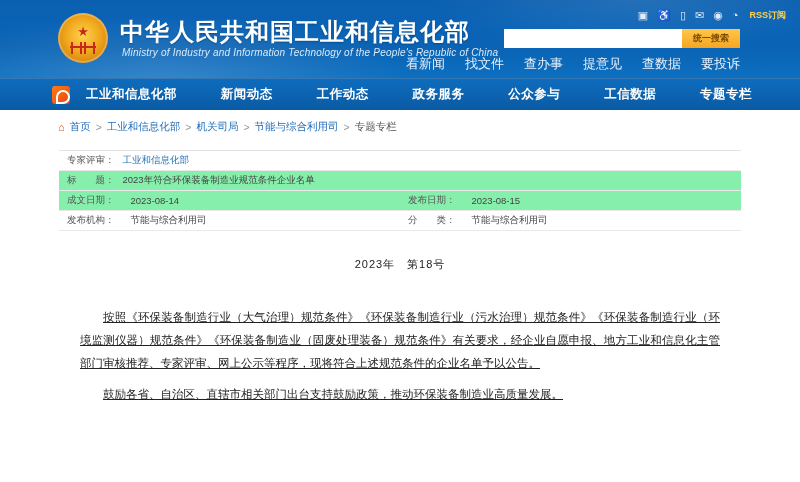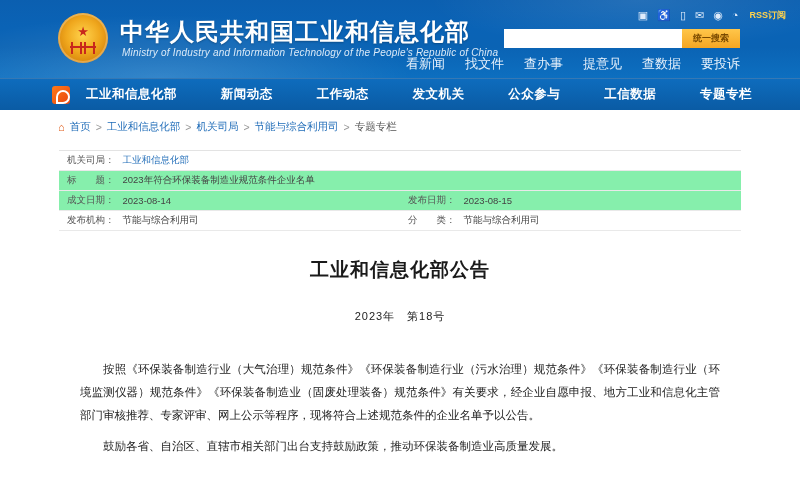--- a/index.html
+++ b/index.html
@@ -247,21 +247,21 @@
     padding: 3px 0 3px 8px;
     box-sizing: border-box;
   }
   .meta-label {
     color: #555;
     white-space: nowrap;
     margin-right: 8px;
   }
   .meta-value { color: #1f6cb8; }
   .meta-value.plain { color: #444; }
-  .w-half { width: 50%; }
+  .w-half { width: 50%; gap: 8px; }
   .w-full { width: 100%; }
 
   
   .article {
     width: 640px;
     margin: 26px auto 0;
   }
   .doc-title {
     text-align: center;
     font-size: 19px;
@@ -279,20 +279,21 @@
   .doc-body {
     margin-top: 34px;
     font-size: 11.5px;
     line-height: 2.0;
     color: #222;
     text-align: justify;
   }
   .doc-body p {
     margin: 8px 0 2px 0;
     text-indent: 2em;
+    text-decoration: underline;
   }
 </style>
 </head>
 <body>
 
 <div class="page">
 
   <div class="header">
     <div class="emblem">
       <span class="star">★</span>
@@ -325,21 +326,21 @@
       <span>要投诉</span>
     </div>
   </div>
 
   <div class="nav">
     <div class="nav-logo"></div>
     <ul>
       <li>工业和信息化部</li>
       <li>新闻动态</li>
       <li>工作动态</li>
-      <li>发文机关</li>
+      <li>政务服务</li>
       <li>公众参与</li>
       <li>工信数据</li>
       <li>专题专栏</li>
     </ul>
   </div>
 
   <div class="breadcrumb">
     <span class="home-icon">⌂</span>
     <a href="#">首页</a>
     <span class="sep">&gt;</span>
@@ -348,21 +349,21 @@
     <a href="#">机关司局</a>
     <span class="sep">&gt;</span>
     <a href="#">节能与综合利用司</a>
     <span class="sep">&gt;</span>
     <span class="cur">专题专栏</span>
   </div>
 
   <div class="meta">
     <div class="meta-row">
       <div class="meta-cell w-full">
-        <span class="meta-label">机关司局：</span>
+        <span class="meta-label">专家评审：</span>
         <span class="meta-value">工业和信息化部</span>
       </div>
     </div>
     <div class="meta-row alt">
       <div class="meta-cell w-full">
         <span class="meta-label">标　　题：</span>
         <span class="meta-value plain">2023年符合环保装备制造业规范条件企业名单</span>
       </div>
     </div>
     <div class="meta-row alt">
@@ -381,21 +382,20 @@
         <span class="meta-value plain">节能与综合利用司</span>
       </div>
       <div class="meta-cell w-half">
         <span class="meta-label">分　　类：</span>
         <span class="meta-value plain">节能与综合利用司</span>
       </div>
     </div>
   </div>
 
   <div class="article">
-    <div class="doc-title">工业和信息化部公告</div>
     <div class="doc-number">2023年　第18号</div>
     <div class="doc-body">
       <p>按照《环保装备制造行业（大气治理）规范条件》《环保装备制造行业（污水治理）规范条件》《环保装备制造行业（环境监测仪器）规范条件》《环保装备制造业（固废处理装备）规范条件》有关要求，经企业自愿申报、地方工业和信息化主管部门审核推荐、专家评审、网上公示等程序，现将符合上述规范条件的企业名单予以公告。</p>
       <p>鼓励各省、自治区、直辖市相关部门出台支持鼓励政策，推动环保装备制造业高质量发展。</p>
     </div>
   </div>
 
 </div>
 
 </body></html>

